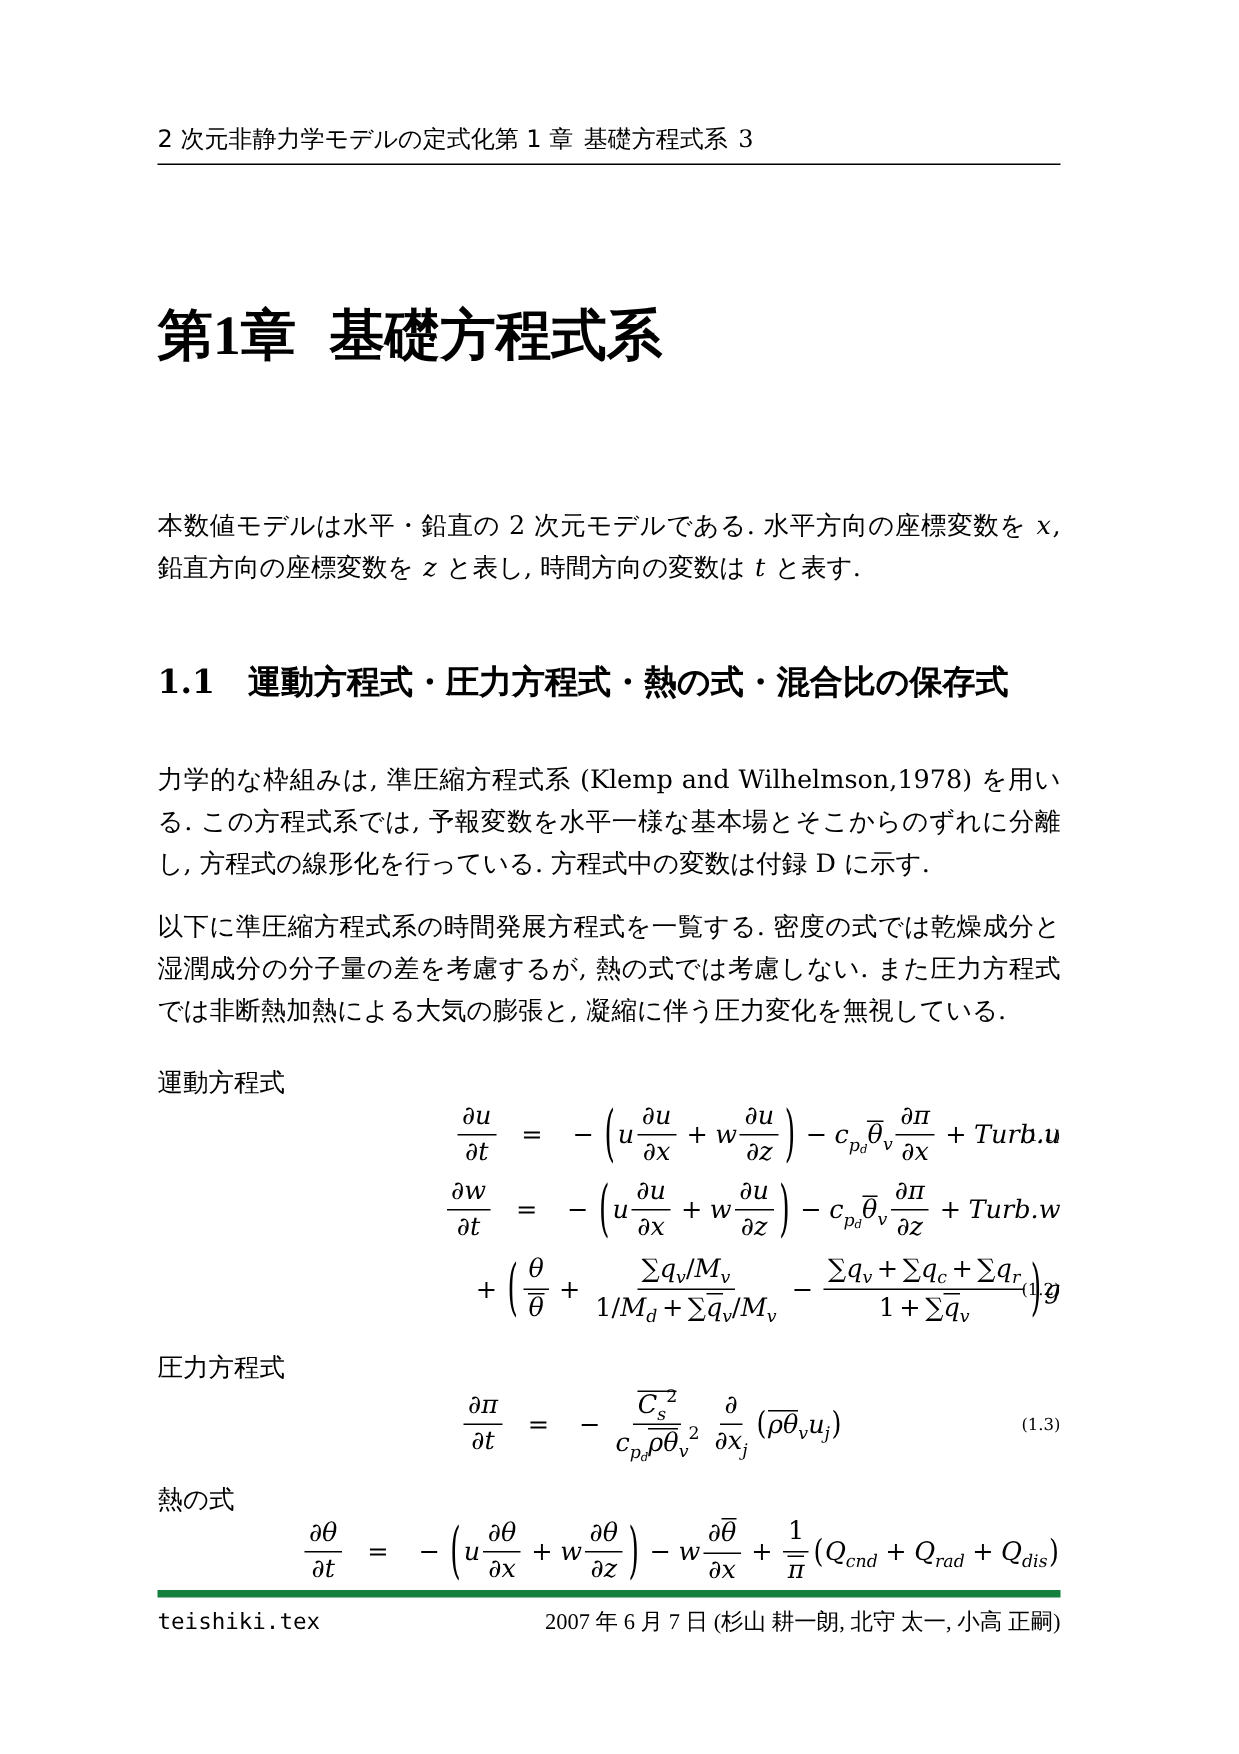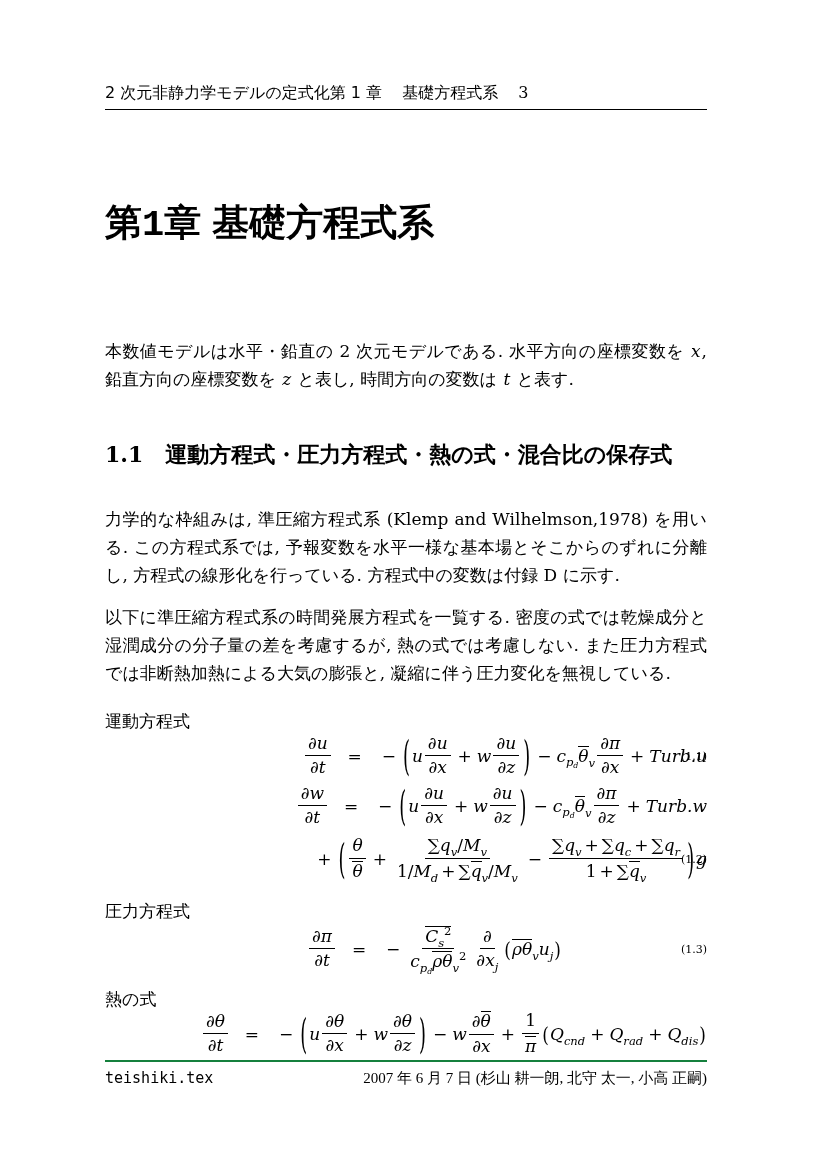--- a/index.html
+++ b/index.html
@@ -12,29 +12,29 @@
   .content { position:absolute; top:0; left:105px; width:602px; }
 
   
   .pagehead {
     margin-top:84px;
     display:flex; align-items:baseline;
     font-family:"DejaVu Sans","Liberation Sans",sans-serif;
     font-size:16px; line-height:18px;
     border-bottom:1px solid #000; padding-bottom:7px;
   }
-  .pagehead .right { display:flex; gap:20px; align-items:baseline; }
+  .pagehead .right { display:flex; gap:7px; align-items:baseline; }
   .pagehead .pageno { font-family:"DejaVu Serif",serif; }
 
   
   .chapter {
     margin:93px 0 0 0;
-    font-family:Liberation Mono, monospace;
+    font-family:Liberation Serif, serif;
     font-weight:bold; font-size:37px; line-height:1.2;
-    display:flex; gap:11px;
+    display:flex; gap:22px;
   }
   .section {
     margin:48px 0 0 0;
     font-size:22px; line-height:1.25; font-weight:bold;
     display:flex; gap:22px; align-items:baseline;
   }
   .section .num { font-family:"DejaVu Serif",serif; }
   .section .ttl { font-family:Liberation Serif, serif; }
 
   
@@ -87,21 +87,21 @@
   .par { display:inline-flex; align-items:center; }
   .pinner { display:inline-flex; align-items:center; }
   .pfence { font-style:normal; display:inline-block; transform:scaleY(1.25); margin:0 1px; }
   .par.tall > .pfence { transform:scaleY(2.3); font-size:1.05em; margin:0 2px; }
 
   .ovl { display:inline-block; border-top:1px solid #000; line-height:1.05; padding-top:1px; }
 
   
   .pagefoot {
     position:absolute; top:1060px; left:105px; width:602px;
-    border-top:2px solid #15803d; padding-top:7px;
+    border-top:5px solid #15803d; padding-top:7px;
     display:flex; justify-content:space-between; align-items:baseline;
     font-size:15px;
   }
   .pagefoot .file { font-family:"DejaVu Sans Mono","Liberation Mono",monospace; }
   .pagefoot .date { font-family:Liberation Serif, serif; }
 </style>
 </head>
 <body>
 
 <div class="content">

